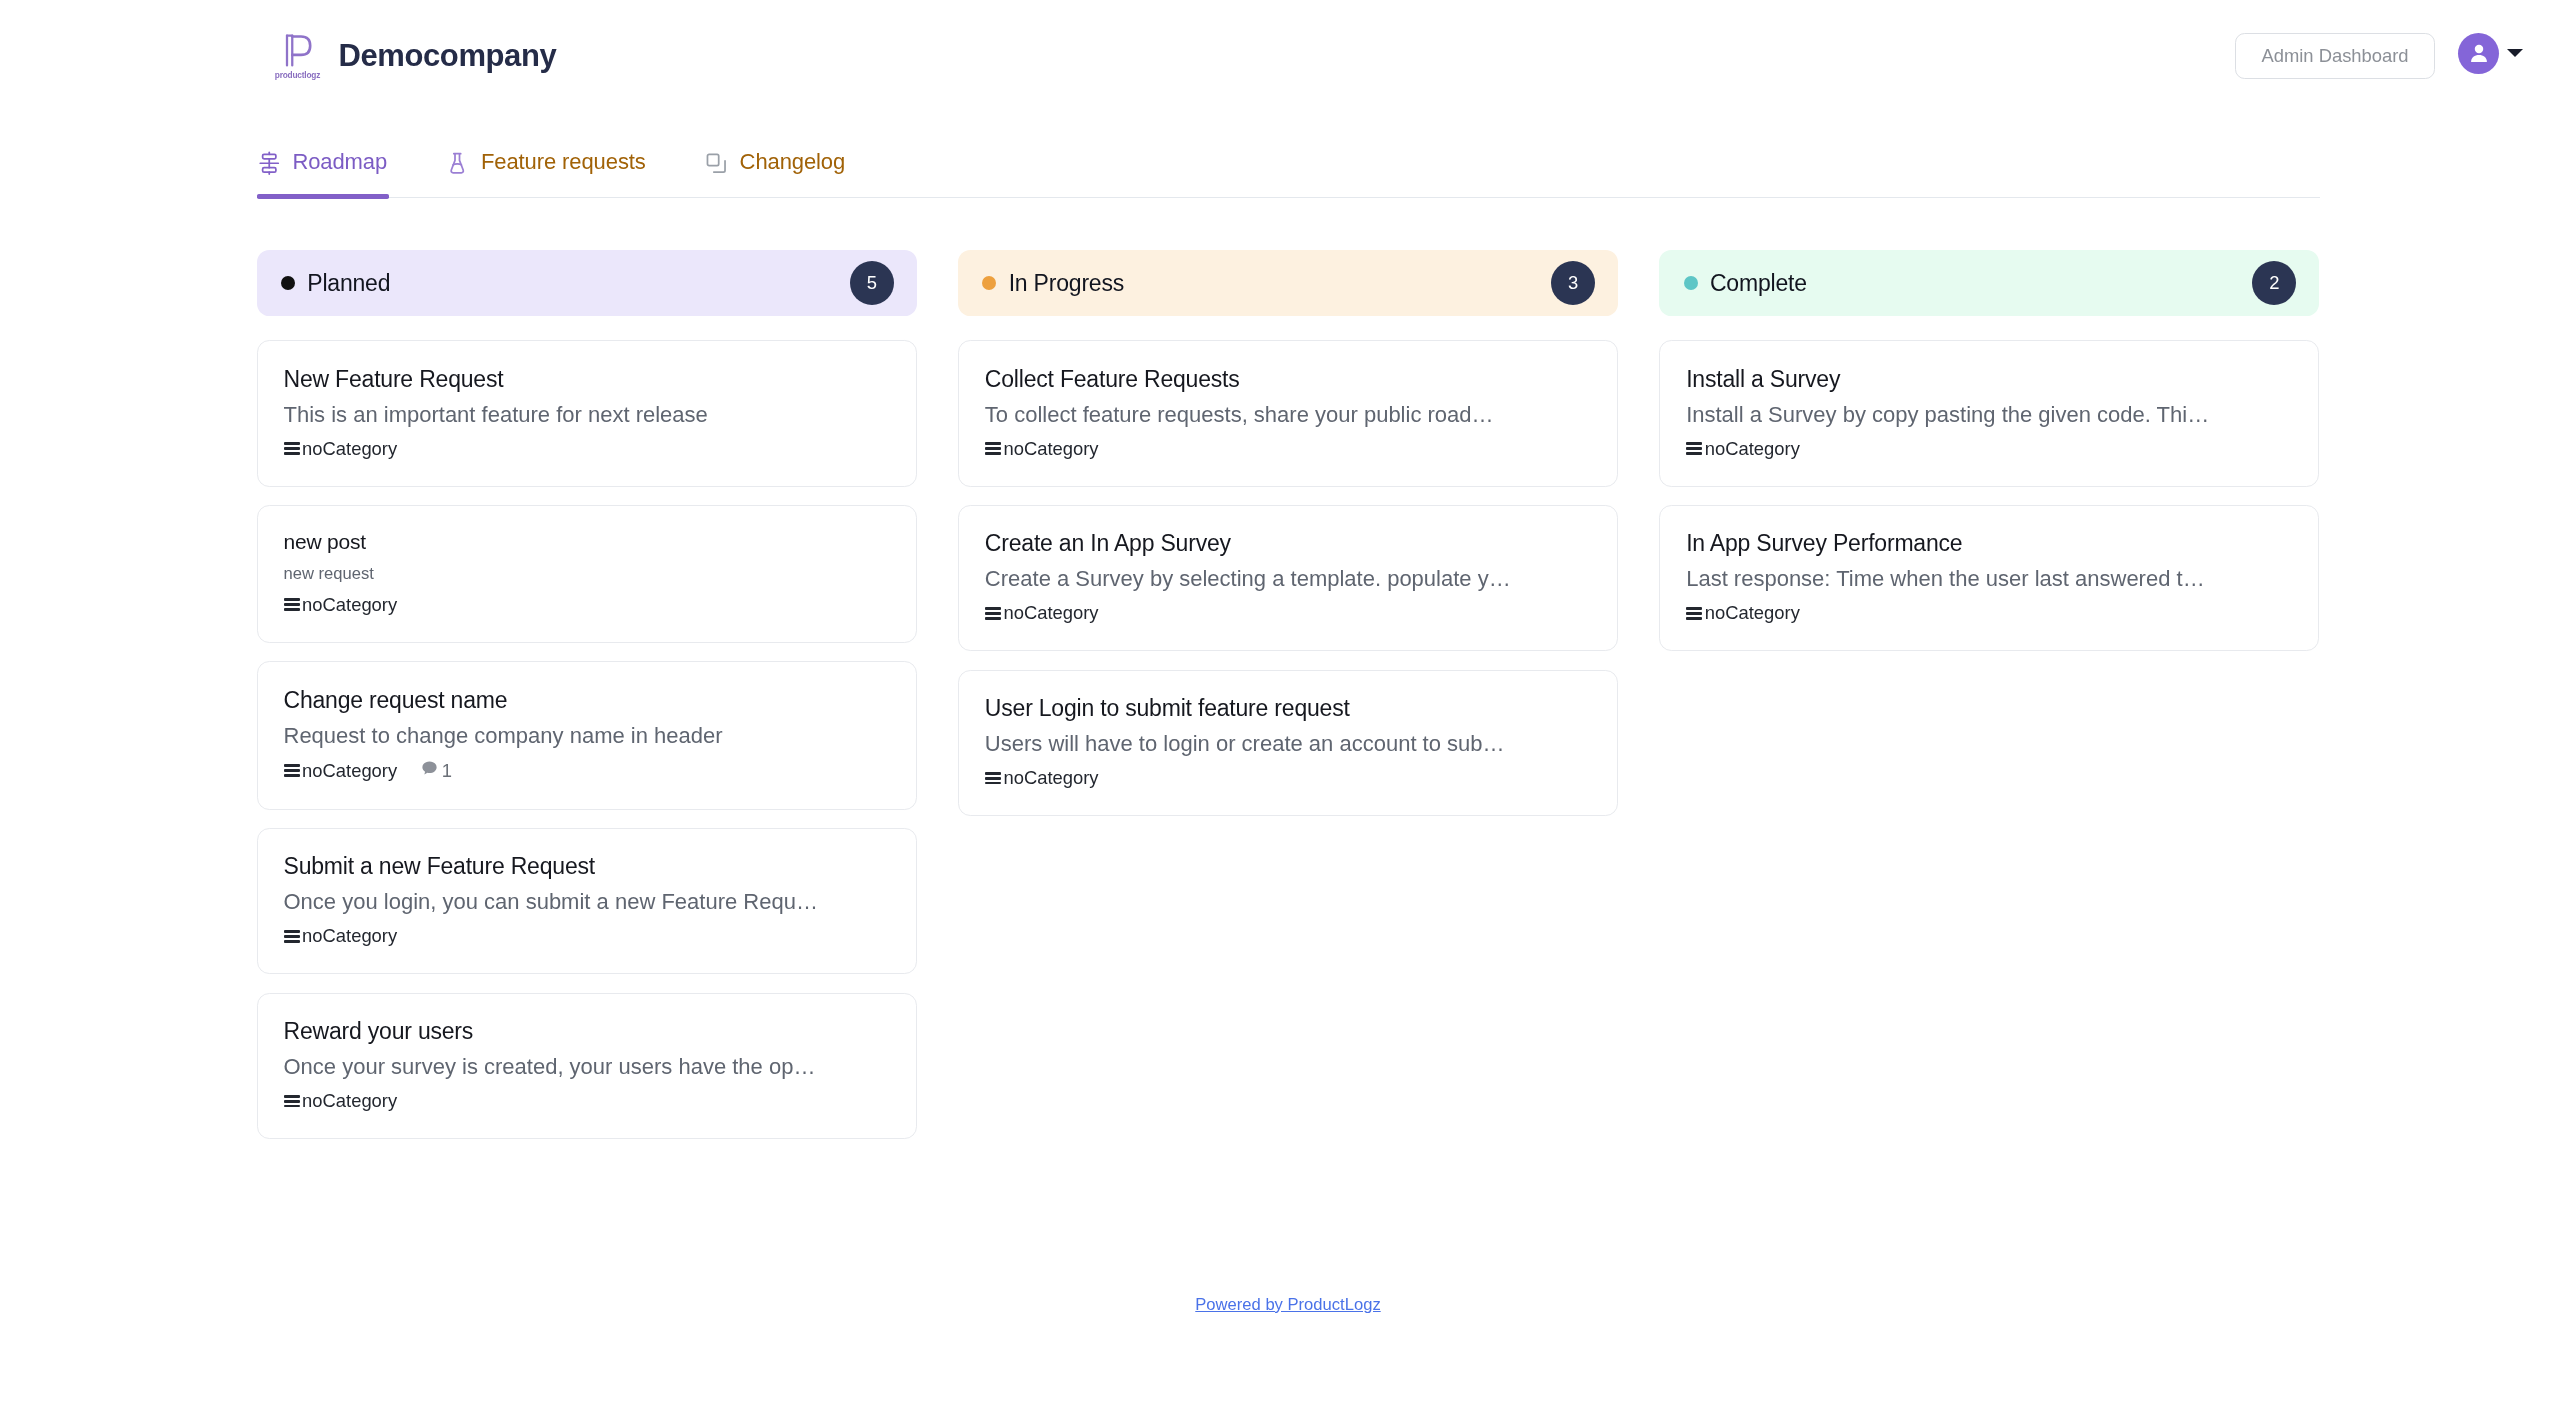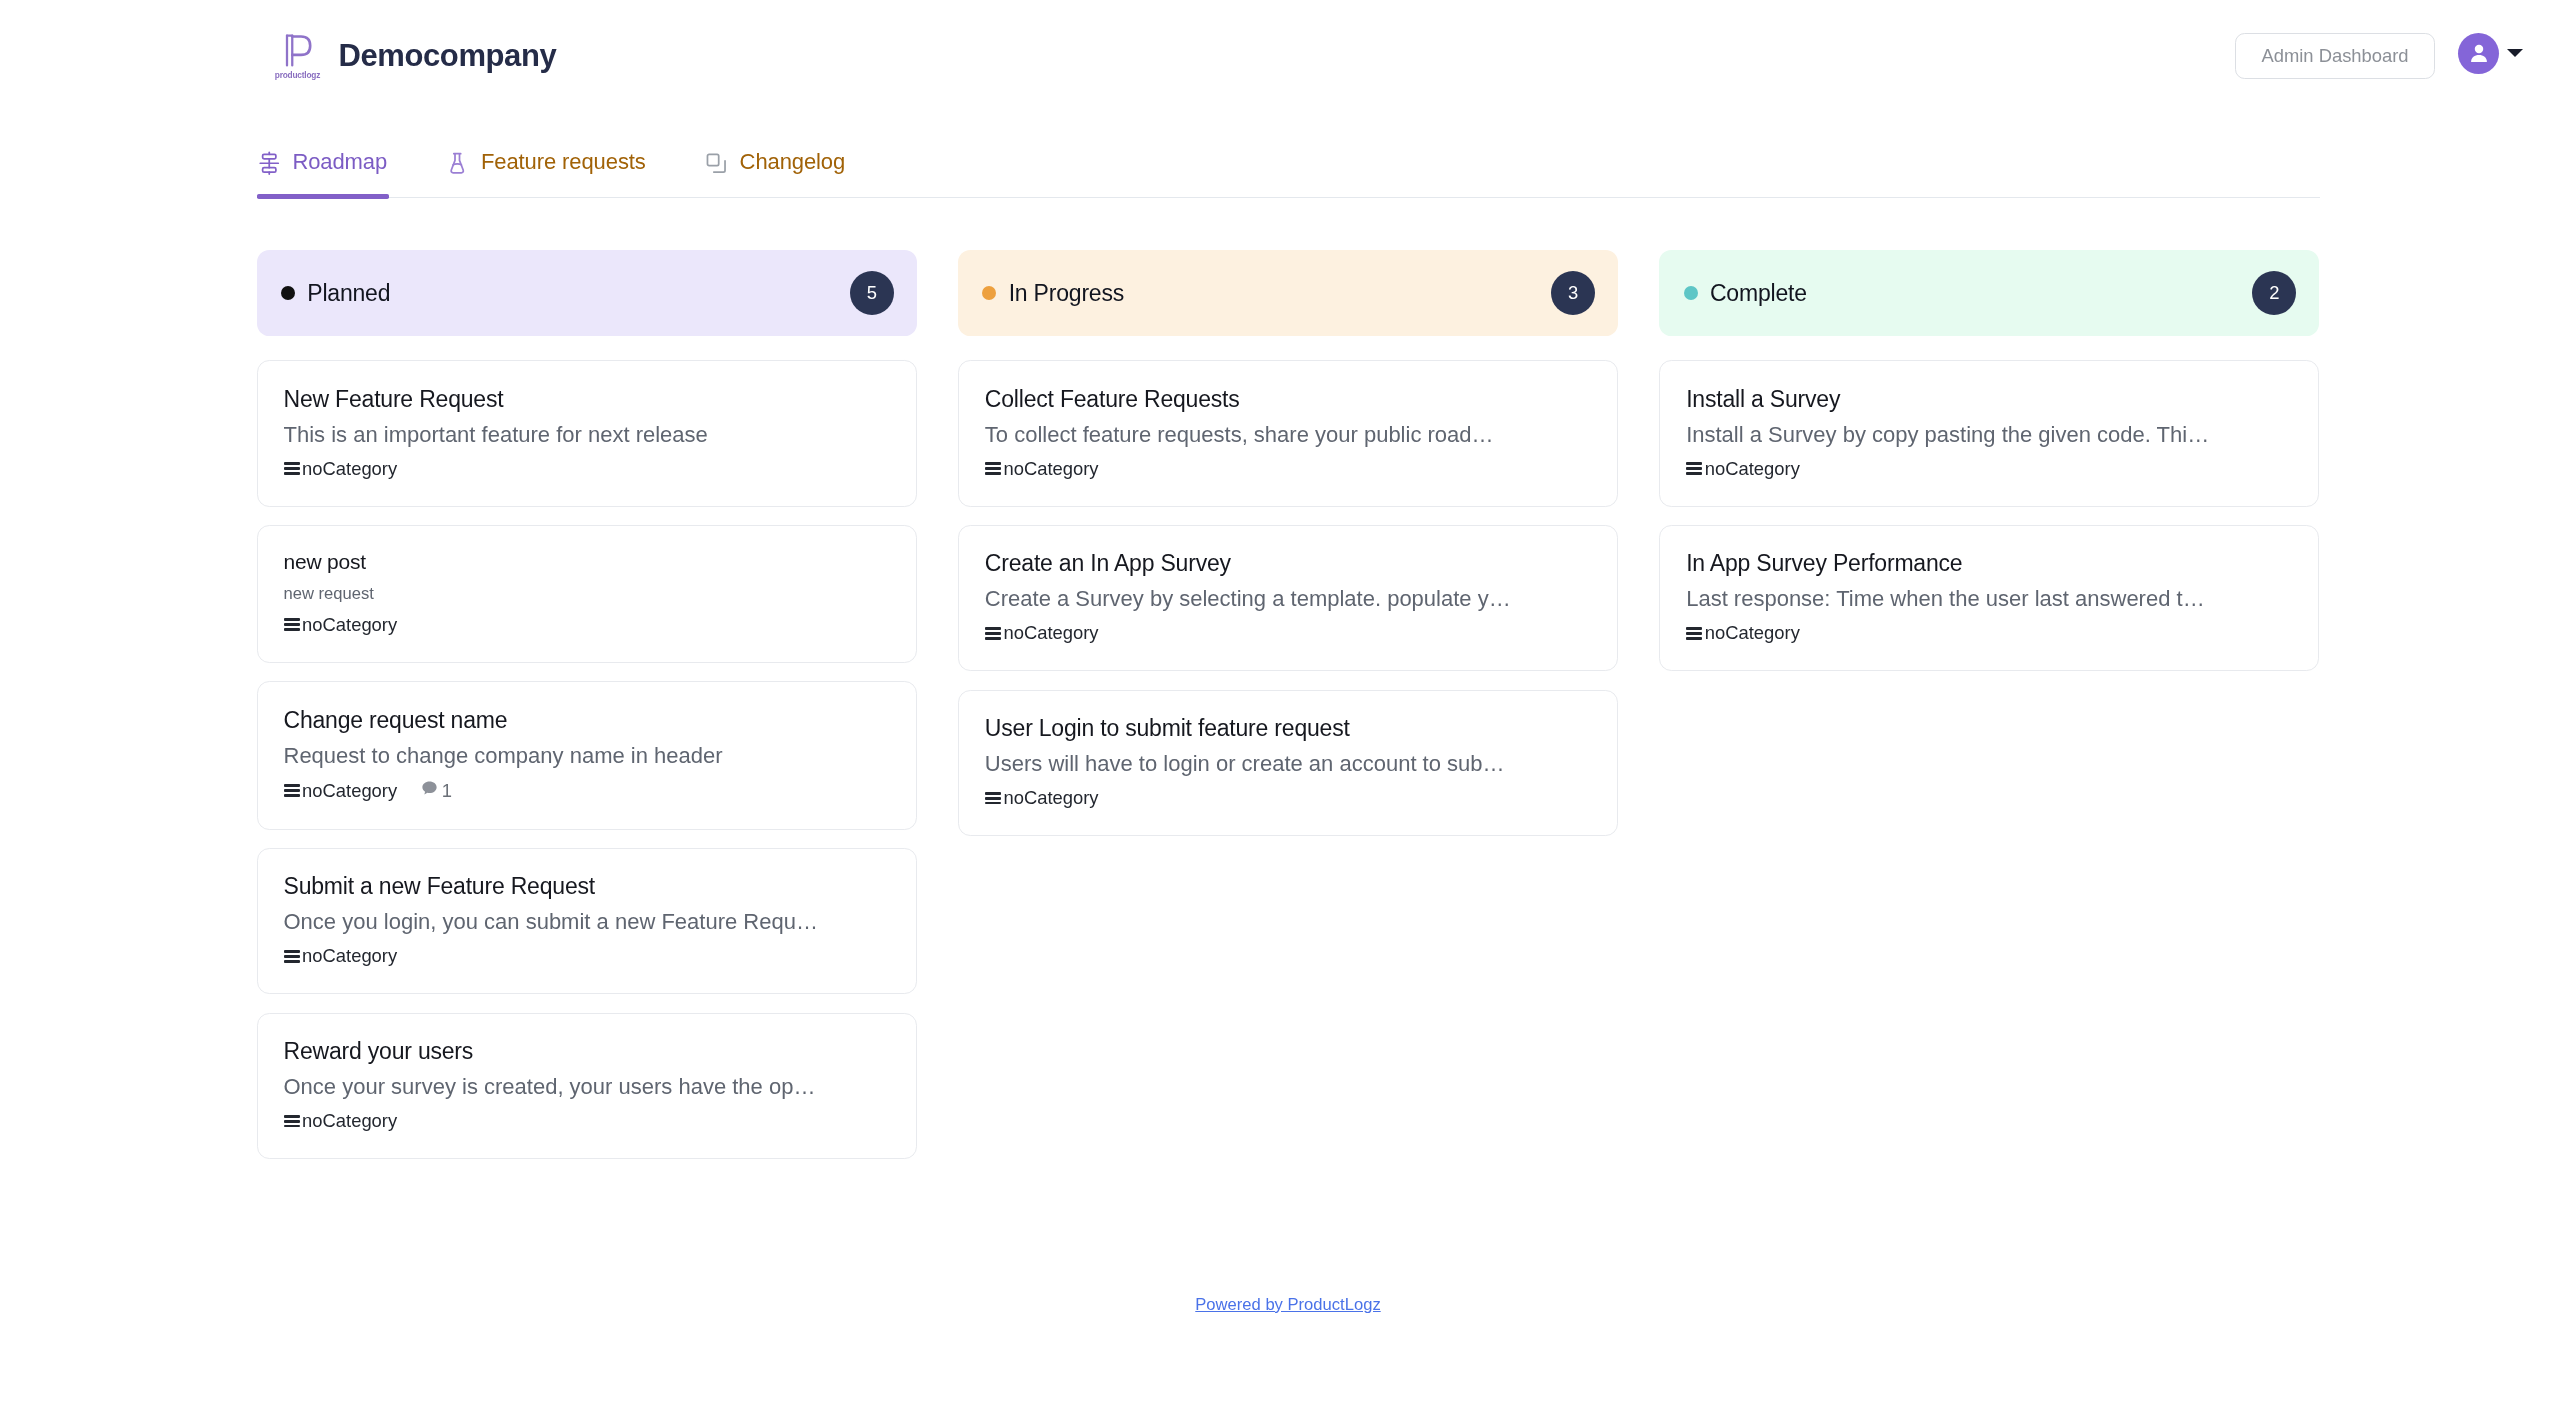--- a/index.html
+++ b/index.html
@@ -111,21 +111,21 @@
     margin: 0 auto;
     padding-top: 52px;
     display: grid;
     grid-template-columns: repeat(3, 1fr);
     column-gap: 41px;
     align-items: start;
   }
   .column { display: flex; flex-direction: column; }
 
   .col-header {
-    height: 86px;
+    height: 66px;
     border-radius: 12.3px;
     display: flex;
     align-items: center;
     padding: 0 23px 0 24.5px;
     margin-bottom: 24px;
   }
   .col-dot { width: 14px; height: 14px; border-radius: 50%; margin-right: 12.3px; flex: none; }
   .col-title { font-size: 23px; color: #12151f; letter-spacing: -0.2px; }
   .col-count {
     margin-left: auto;

